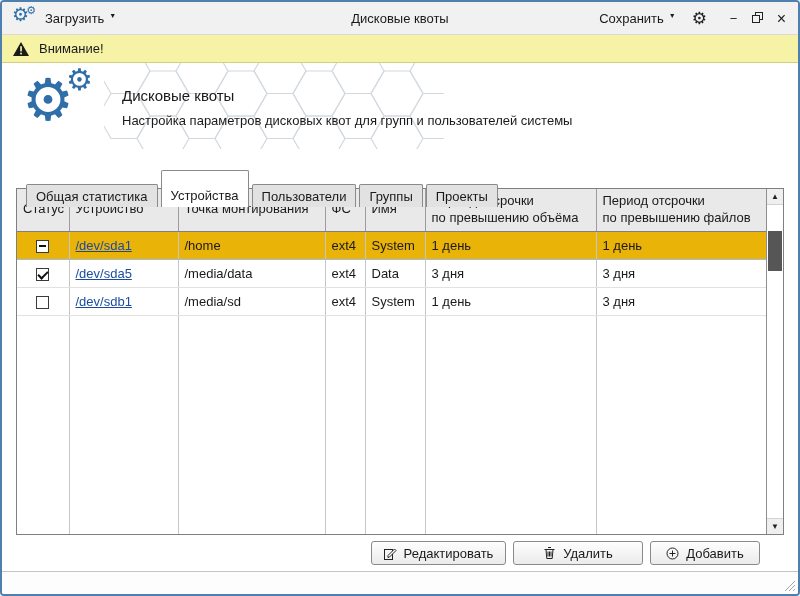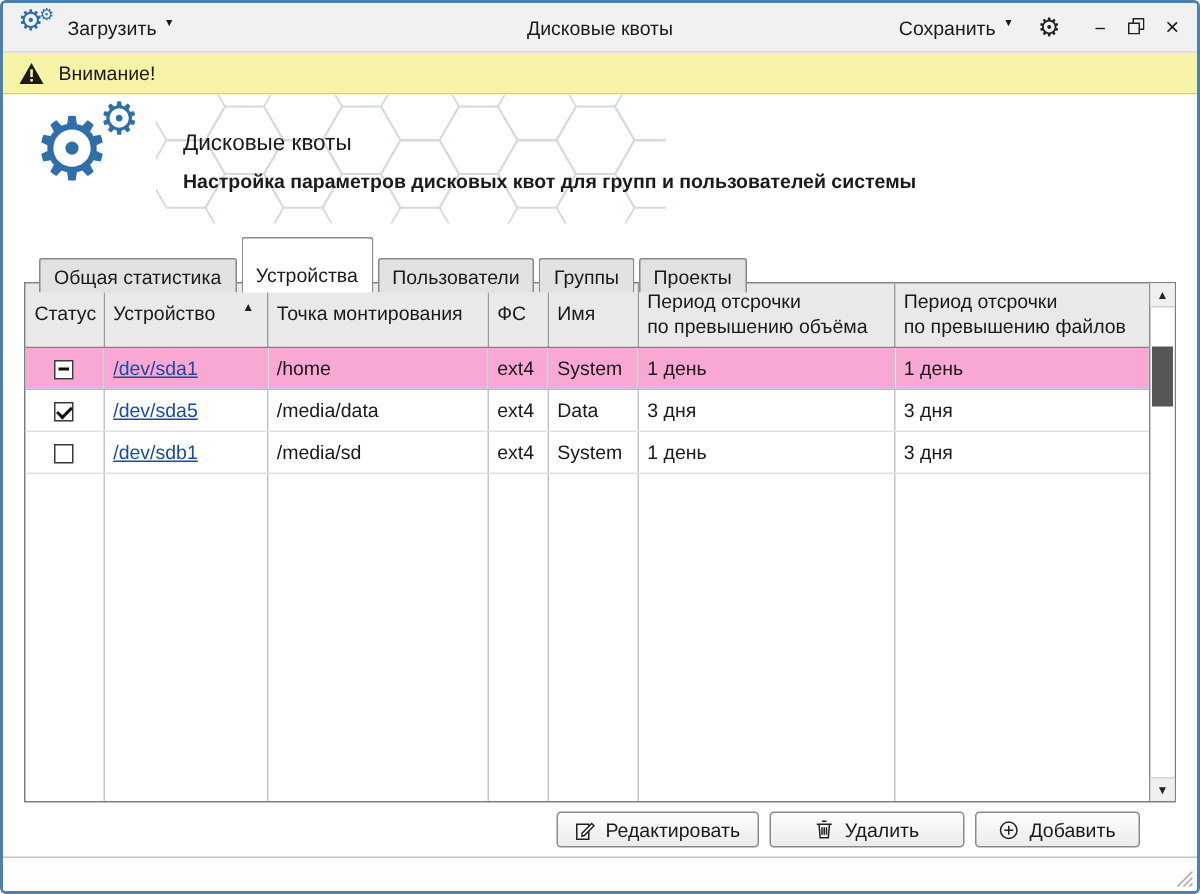--- a/index.html
+++ b/index.html
@@ -28,43 +28,43 @@
   .warnbar{flex:0 0 27px;background:#f6f2a6;border-bottom:1px solid #d4cf7e;
     display:flex;align-items:center;gap:9px;padding:0 10px}
   
   .hero{flex:0 0 88px;position:relative;overflow:hidden;background:#fff}
   .hex-svg{position:absolute;left:102px;top:0}
   .hero-gears{position:absolute;left:20px;top:6px;width:88px;height:76px;color:#2f6ea9}
   .hero-gears .big{font-size:58px;position:absolute;left:0;top:2px;line-height:1}
   .hero-gears .small{font-size:30px;position:absolute;left:44px;top:-4px;line-height:1}
   .hero-text{position:absolute;left:120px;top:24px}
   .hero-title{font-size:15px;margin:0 0 9px 0}
-  .hero-sub{font-size:13px;font-weight:bold;margin:0}
+  .hero-sub{font-size:13px;font-weight:normal;margin:0}
   
   .tab-bar{flex:0 0 26px;display:flex;align-items:flex-end;padding-left:24px;
     position:relative;z-index:2}
   .tab{background:#e2e2e2;border:1px solid #8a8a8a;border-bottom:none;
     padding:4px 9px 3px;margin-right:3px;border-radius:2px 2px 0 0;
-    position:relative;top:7px;white-space:nowrap}
+    position:relative;top:19px;white-space:nowrap}
   .tab.active{background:#fff;padding-top:17px;padding-bottom:4px;z-index:3}
   
   .table-frame{flex:1;margin:0 14px;border:1px solid #7f7f7f;display:flex;
     min-height:0;background:#fff;position:relative;z-index:1}
   .grid-wrap{flex:1;min-width:0}
   table.grid{width:100%;height:100%;border-collapse:collapse;table-layout:fixed;font-size:13px}
   .grid th{background:#e9e9e9;font-weight:normal;text-align:left;vertical-align:middle;
     padding:4px 6px;border-right:1px solid #9c9c9c;border-bottom:1px solid #7f7f7f;
     white-space:pre-line;line-height:1.3;position:relative;height:36px;box-sizing:border-box}
   .grid th:last-child{border-right:none}
   .sort{position:absolute;right:8px;top:11px;font-size:8px}
   .grid td{border-right:1px solid #c6c6c6;border-bottom:1px solid #e2e2e2;
     padding:2px 6px;vertical-align:middle;overflow:hidden;white-space:nowrap}
   .grid td:last-child{border-right:none}
   .grid tr.row{height:28px}
-  .grid tr.selected{background:#f9a8d4}
+  .grid tr.selected{background:#eab308}
   .grid tr.selected td{border-bottom-color:#9dbede}
   .grid tr.filler td{border-bottom:none}
   .c-status{text-align:center}
   .devlink{color:#1a4b9e;text-decoration:underline}
   
   .cb{display:inline-block;width:13px;height:13px;border:1px solid #3a3a3a;background:#fff;
     position:relative;vertical-align:middle;box-sizing:border-box}
   .cb.checked::after{content:"";position:absolute;left:1px;top:2px;width:8px;height:4px;
     border:solid #111;border-width:0 0 2px 2px;transform:rotate(-45deg)}
   .cb.indeterminate::after{content:"";position:absolute;left:2px;top:4px;width:7px;height:2px;background:#111}

